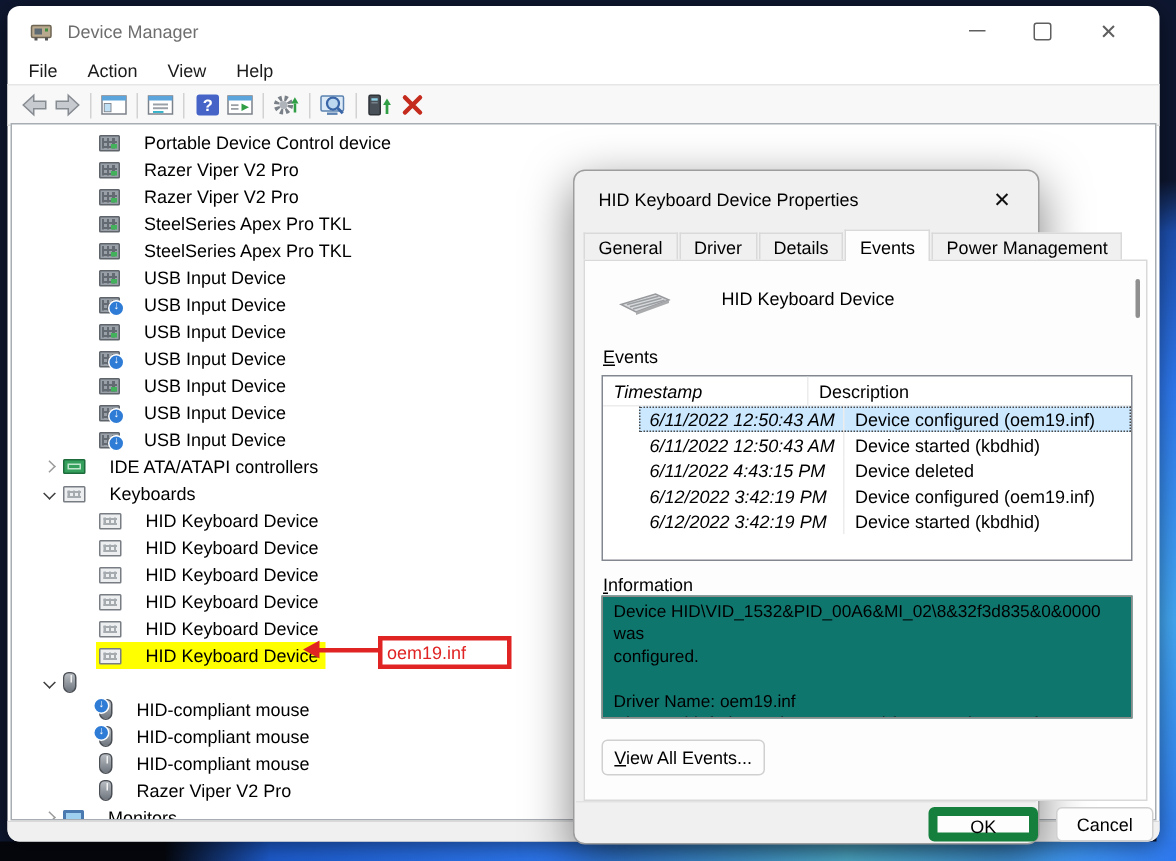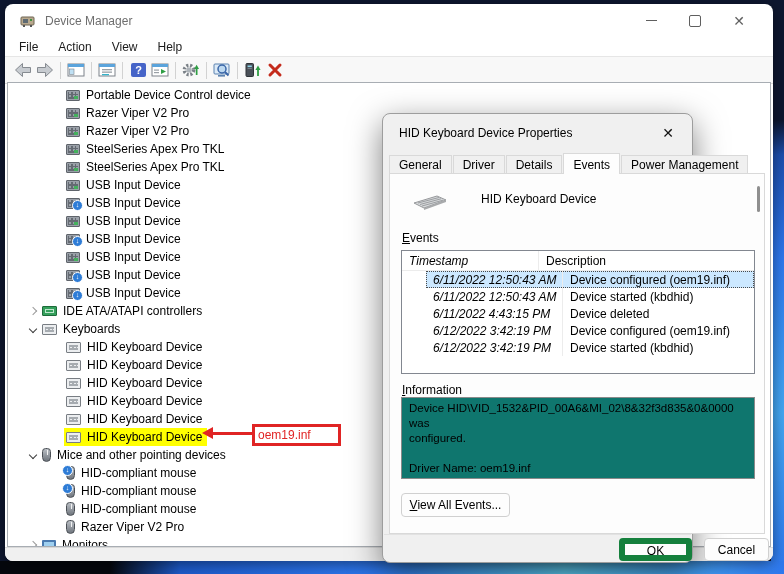--- a/index.html
+++ b/index.html
@@ -35,21 +35,21 @@
 
   .tree-panel { position:absolute; left:2px; top:78px; width:764px; height:465px;
     background:#fff; border:1px solid #a8adb3; overflow:hidden; padding-top:3px; }
   .tree-row { display:flex; align-items:center; height:18px; font-size:12px; color:#000; }
   .lvl1 { padding-left:18px; } .lvl2 { padding-left:42px; }
   .chev { width:14px; height:14px; flex:none; display:flex; align-items:center; justify-content:center; }
   .chev::before { content:""; width:5px; height:5px; border-right:1.4px solid; border-bottom:1.4px solid; }
   .c-right::before { transform:rotate(-45deg); color:#9a9a9a; }
   .c-down::before  { transform:rotate(45deg); color:#3c3c3c; }
   .c-none::before  { content:none; }
-  .hl { display:flex; align-items:center; gap:6px; height:18px; padding:0 5px 0 2px; }
+  .hl { display:flex; align-items:center; gap:16px; height:18px; padding:0 5px 0 2px; }
   .hl.highlight { background:#ffff00; }
   .tlabel { white-space:nowrap; }
 
   
   .ticon { position:relative; flex:none; display:inline-block; }
   .ic-hid { width:14px; height:11px; background:#9aa0a8; border:1px solid #5f646b; border-radius:1px; }
   .ic-hid::before { content:""; position:absolute; inset:1px;
     background:repeating-linear-gradient(90deg,#646a72 0 1.5px,transparent 1.5px 3.5px),
                repeating-linear-gradient(0deg,#646a72 0 1.5px,transparent 1.5px 3.5px); }
   .ic-hid::after { content:""; position:absolute; right:1px; bottom:1px; width:4px; height:3px; background:#43b05c; }
@@ -373,21 +373,20 @@
           <span class="chev c-none"></span>
           <span class="hl highlight">
             <span class="ticon ic-kbd"></span>
             <span class="tlabel">HID Keyboard Device</span>
           </span>
         </div>
         <div class="tree-row lvl1">
           <span class="chev c-down"></span>
           <span class="hl">
             <span class="ticon ic-mouse"></span>
-            <span class="tlabel">Mice and other pointing devices</span>
           </span>
         </div>
         <div class="tree-row lvl2">
           <span class="chev c-none"></span>
           <span class="hl">
             <span class="ticon ic-mouse ov-down-arrow"></span>
             <span class="tlabel">HID-compliant mouse</span>
           </span>
         </div>
         <div class="tree-row lvl2">

